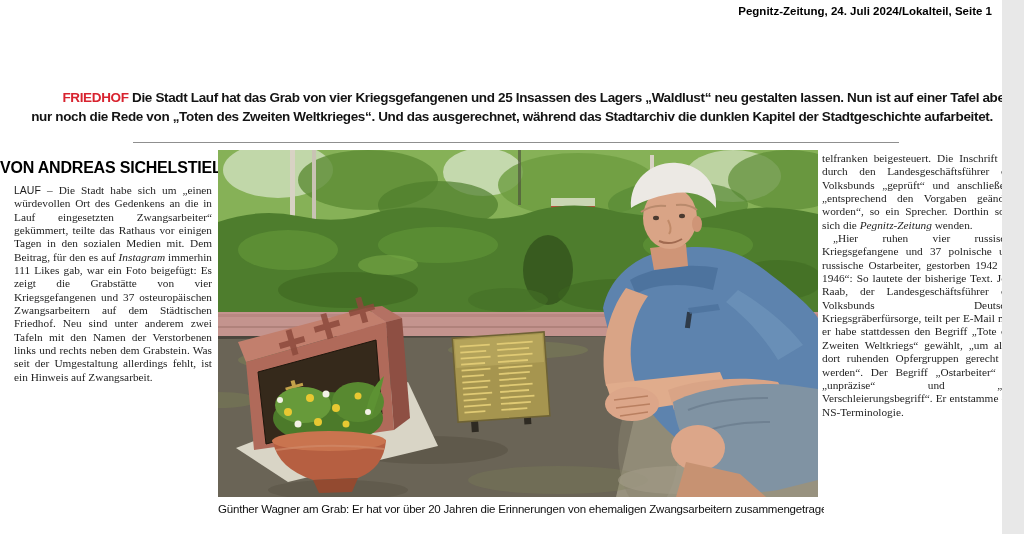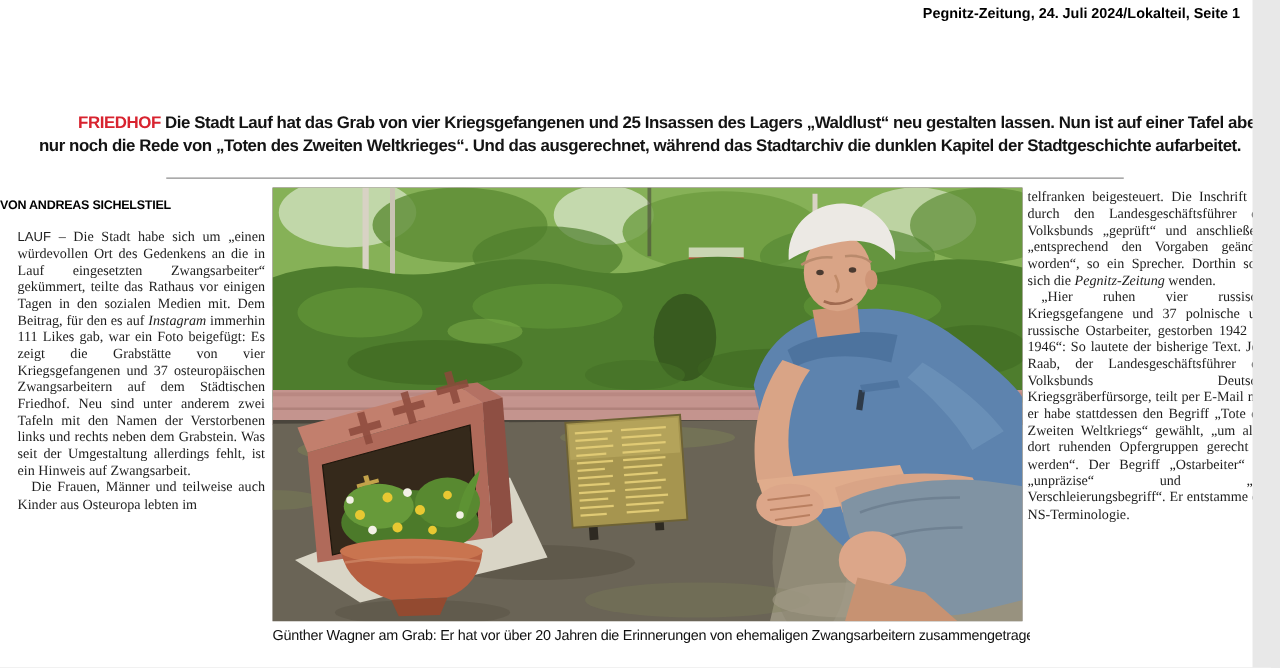--- a/index.html
+++ b/index.html
@@ -21,21 +21,21 @@
     position:absolute; top:88px; left:14px; width:996px; text-align:center;
     font-weight:700; font-size:13.5px; line-height:19px; letter-spacing:-0.35px;
     color:#141414;
   }
   .kicker { color:#d8232f;margin-left:48px; }
   .rule {
     position:absolute; top:142px; left:133px; width:766px; height:1px;
     background:#8f8f8f;
   }
   .byline {
-    position:absolute; top:159px; left:0; font-size:10px; font-weight:700;
+    position:absolute; top:159px; left:0; font-size:16px; font-weight:700;
     letter-spacing:-0.2px; color:#000;
   }
   .col {
     position:absolute; font-family:"Liberation Serif", serif;
     font-size:11.3px; line-height:13.35px; text-align:justify;
     color:#1d1d1d; overflow:hidden; hyphens:auto; -webkit-hyphens:auto;
   }
   .col p { margin:0; text-indent:11px; }
   .col p.noindent { text-indent:0; }
   .col-left  { left:14px;  top:184px; width:198px; height:350px; }
@@ -61,21 +61,20 @@
 
 
   <div class="standfirst"><span class="kicker">FRIEDHOF</span><span> Die Stadt Lauf hat das Grab von vier Kriegsgefangenen und 25 Insassen des Lagers „Waldlust“ neu gestalten lassen. Nun ist auf einer Tafel aber nur noch die Rede von „Toten des Zweiten Weltkrieges“. Und das ausgerechnet, während das Stadtarchiv die dunklen Kapitel der Stadtgeschichte aufarbeitet.</span></div>
 
   <div class="rule"></div>
 
   <div class="byline">VON ANDREAS SICHELSTIEL</div>
 
   <div class="col col-left">
     <p class="noindent"><span class="dateline">LAUF</span><span> – Die Stadt habe sich um „einen würdevollen Ort des Gedenkens an die in Lauf eingesetzten Zwangsarbeiter“ gekümmert, teilte das Rathaus vor einigen Tagen in den sozialen Medien mit. Dem Beitrag, für den es auf </span><i>Instagram</i><span> immerhin 111 Likes gab, war ein Foto beigefügt: Es zeigt die Grabstätte von vier Kriegsgefangenen und 37 osteuropäischen Zwangsarbeitern auf dem Städtischen Friedhof. Neu sind unter anderem zwei Tafeln mit den Namen der Verstorbenen links und rechts neben dem Grabstein. Was seit der Umgestaltung allerdings fehlt, ist ein Hinweis auf Zwangsarbeit.</span></p>
-    <p>Die Frauen, Männer und teilweise auch Kinder aus Osteuropa lebten im</p>
   </div>
 
   <div class="col col-right">
     <p class="noindent"><span>telfranken beigesteuert. Die Inschrift sei durch den Landesgeschäftsführer des Volksbunds „geprüft“ und anschließend „entsprechend den Vorgaben geändert worden“, so ein Sprecher. Dorthin solle sich die </span><i>Pegnitz-Zeitung</i><span> wenden.</span></p>
     <p>„Hier ruhen vier russische Kriegsgefangene und 37 polnische und russische Ostarbeiter, gestorben 1942 bis 1946“: So lautete der bisherige Text. Jörg Raab, der Landesgeschäftsführer des Volksbunds Deutsche Kriegsgräberfürsorge, teilt per E-Mail mit, er habe stattdessen den Begriff „Tote des Zweiten Weltkriegs“ gewählt, „um allen dort ruhenden Opfergruppen gerecht zu werden“. Der Begriff „Ostarbeiter“ sei „unpräzise“ und „ein Verschleierungsbegriff“. Er entstamme der NS-Terminologie.</p>
   </div>
 
   <div class="photo">
     <svg width="600" height="347" viewBox="0 0 600 347" xmlns="http://www.w3.org/2000/svg">
 

